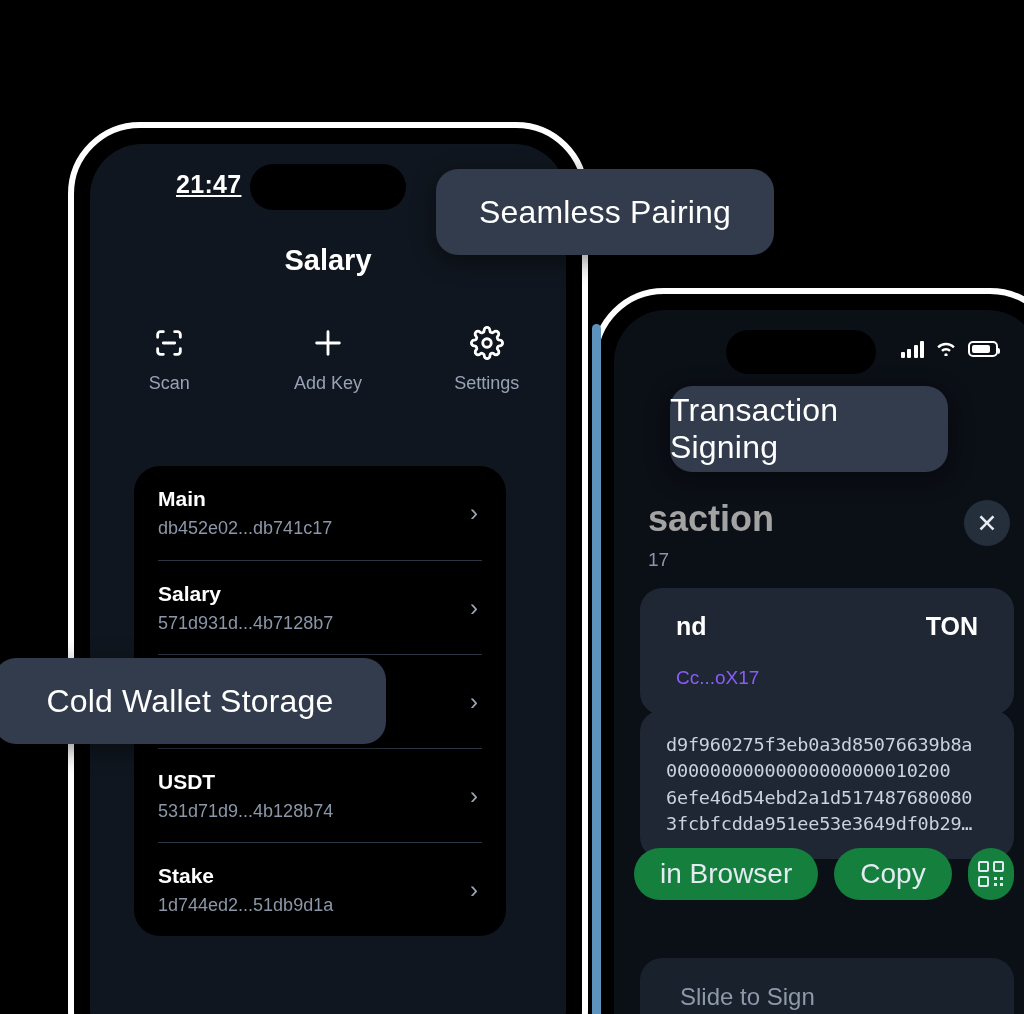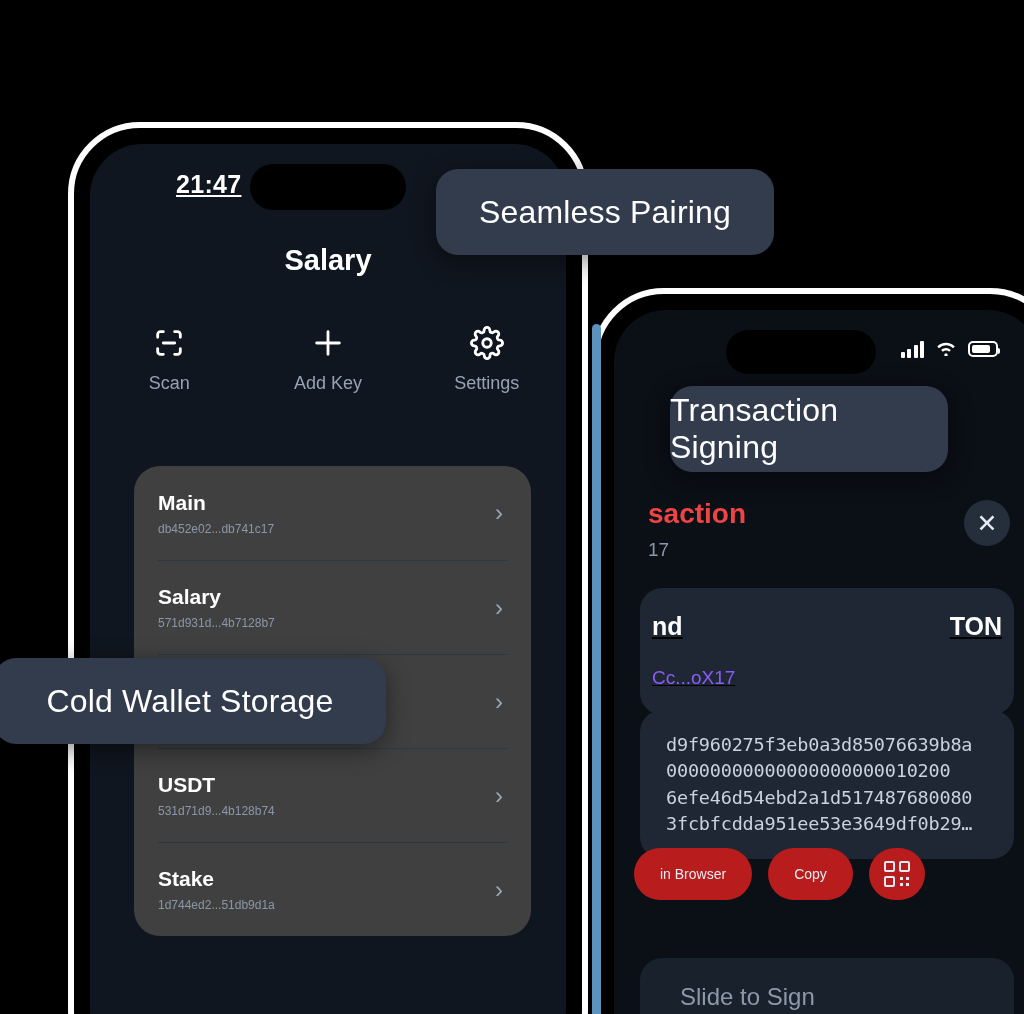--- a/index.html
+++ b/index.html
@@ -77,70 +77,70 @@
   }
   .action-row {
     position: absolute; top: 182px; left: 0; width: 100%;
     display: flex;
   }
   .action { flex: 1; display: flex; flex-direction: column; align-items: center; gap: 13px; }
   .action .glyph { width: 34px; height: 34px; display: block; }
   .action .lbl { color: #97a2b4; font-size: 18px; text-align: center; }
 
   .wallet-card {
-    position: absolute; left: 44px; right: 35px; top: 322px;
-    background: #404040; border-radius: 26px;
+    position: absolute; left: 44px; right: 60px; top: 322px;
+    background: #000000; border-radius: 26px;
     padding: 0 24px; overflow: hidden;
   }
   .wallet-row {
     height: 94px; display: flex; align-items: center; justify-content: space-between;
     border-top: 1px solid #2c3644;
   }
   .wallet-row:first-child { border-top: none; }
   .wallet-row .txt { display: flex; flex-direction: column; gap: 7px; }
   .wallet-row .nm { color: #ffffff; font-size: 21px; font-weight: 700; }
-  .wallet-row .ad { color: #8b97a8; font-size: 12px; }
+  .wallet-row .ad { color: #8b97a8; font-size: 18px; }
   .chev { color: #9aa5b5; font-size: 24px; font-weight: 300; line-height: 1; padding-right: 4px; }
 
   
   .tx-header {
     position: absolute; left: 34px; right: 30px; top: 188px;
     display: flex; align-items: flex-start; justify-content: space-between;
   }
-  .tx-title { color: #ef4444; font-size: 28px; font-weight: 700; white-space: nowrap; }
+  .tx-title { color: #a3a3a3; font-size: 36px; font-weight: 700; white-space: nowrap; }
   .tx-sub { color: #8b97a8; font-size: 19px; margin-top: 9px; }
   .close-btn {
     width: 46px; height: 46px; border-radius: 50%;
     background: #252e3b; display: flex; align-items: center; justify-content: center;
     color: #e8edf4; font-size: 25px; font-weight: 400; line-height: 1; flex: none;
     margin-top: 2px;
   }
   .tx-card {
     position: absolute; left: 26px; right: 26px; background: #1e2733; border-radius: 22px;
   }
-  #tx-card-amount { top: 278px; padding: 24px 12px 26px; text-decoration: underline; }
+  #tx-card-amount { top: 278px; padding: 24px 36px 26px; }
   .amount-row { display: flex; align-items: flex-start; justify-content: space-between; }
   .amount-label { color: #fff; font-size: 25px; font-weight: 700; }
   .amount-cur { color: #fff; font-size: 25px; font-weight: 700; }
   .amount-addr { color: #8b5cf6; font-size: 19px; margin-top: 26px; }
 
   #tx-card-hex { top: 400px; padding: 22px 26px; }
   .hexline {
     color: #c9d2de; font-family: "DejaVu Sans Mono", monospace;
     font-size: 18.5px; line-height: 1.42; white-space: pre; letter-spacing: -0.2px;
   }
 
   .btn-row {
     position: absolute; left: 20px; right: 26px; top: 538px;
     display: flex; align-items: center; gap: 16px;
   }
   .pbtn {
-    height: 52px; border-radius: 26px; background: #b91c1c;
+    height: 52px; border-radius: 26px; background: #15803d;
     display: flex; align-items: center; justify-content: center;
-    color: #e4eaf2; font-size: 14px; padding: 0 26px; white-space: nowrap;
+    color: #e4eaf2; font-size: 28px; padding: 0 26px; white-space: nowrap;
   }
   .pbtn.icon-only { width: 56px; padding: 0; }
   .qr { display: grid; grid-template-columns: 11px 11px; grid-template-rows: 11px 11px; gap: 4px; }
   .qr span { border: 2.5px solid #e4eaf2; border-radius: 2px; display: block; }
   .qr span.dots {
     border: none; background:
       radial-gradient(circle 1.6px at 2.5px 2.5px, #e4eaf2 99%, transparent 100%),
       radial-gradient(circle 1.6px at 8.5px 2.5px, #e4eaf2 99%, transparent 100%),
       radial-gradient(circle 1.6px at 2.5px 8.5px, #e4eaf2 99%, transparent 100%),
       radial-gradient(circle 1.6px at 8.5px 8.5px, #e4eaf2 99%, transparent 100%);

